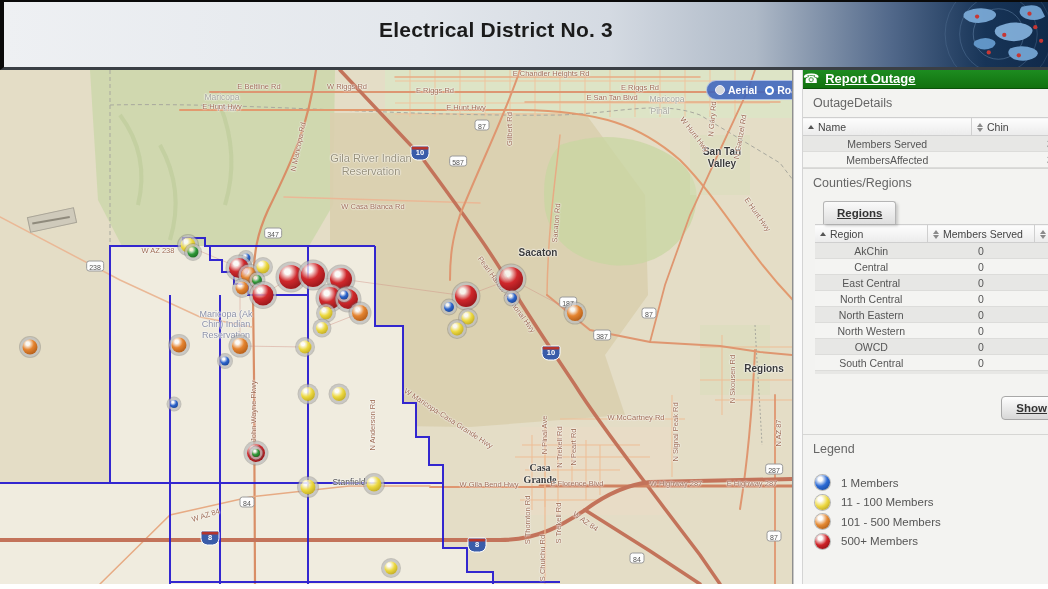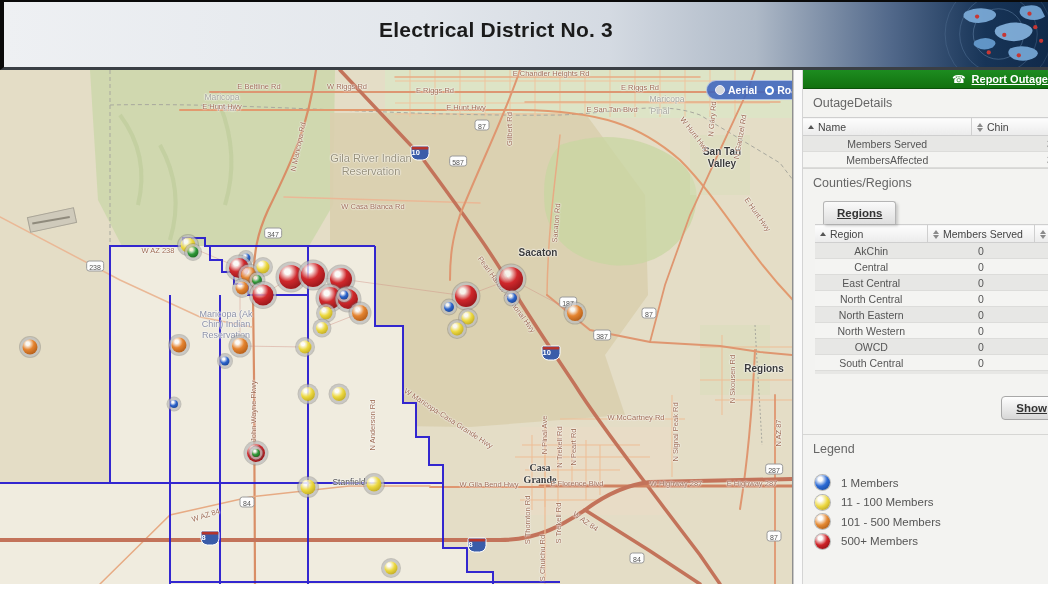--- a/index.html
+++ b/index.html
@@ -23,21 +23,21 @@
     text-shadow:0 0 2px #fff,0 0 2px #fff,0 0 1px #fff;pointer-events:none;}
   .l-road{font-size:7.5px;color:#9c6a52;}
   .l-city{font-size:10px;font-weight:bold;color:#3a3a3a;}
   .l-town{font-size:8.5px;color:#4c4c4c;}
   .l-area{font-size:11px;color:#97907a;}
   .l-res{font-size:9px;color:#8b90a6;}
   .l-county{font-size:8.5px;color:#a3a399;}
   .shield{position:absolute;transform:translate(-50%,-50%);min-width:15px;height:11px;background:#fdfdfd;border:1px solid #9a9a9a;
     border-radius:3px;font-size:7px;line-height:11px;color:#555;text-align:center;padding:0 2px;box-sizing:border-box;}
   .ishield{position:absolute;transform:translate(-50%,-50%);width:17px;height:13px;border-radius:2px 2px 7px 7px;background:#3a5ca9;
-    border:1px solid #fff;font-size:7.5px;font-weight:bold;color:#fff;text-align:left;line-height:12px;overflow:hidden;}
+    border:1px solid #fff;font-size:7.5px;font-weight:bold;color:#fff;text-align:center;line-height:12px;overflow:hidden;}
   .ishield::before{content:"";position:absolute;left:0;top:0;right:0;height:3px;background:#b5342c;}
   .mk{position:absolute;border-radius:50%;transform:translate(-50%,-50%);
     box-shadow:0 0 0 2.5px rgba(205,205,205,.65),0 0 0 3.5px rgba(110,110,110,.35);}
   .mk-red{background:radial-gradient(circle at 35% 28%,rgba(255,255,255,.75) 0 12%,#d0282c 42%,#7e0f13 96%);}
   .mk-orange{background:radial-gradient(circle at 35% 28%,rgba(255,255,255,.8) 0 12%,#e58430 42%,#9c4d10 96%);}
   .mk-yellow{background:radial-gradient(circle at 35% 28%,rgba(255,255,255,.85) 0 12%,#ecd83e 45%,#ab951b 96%);}
   .mk-green{background:radial-gradient(circle at 35% 28%,rgba(255,255,255,.8) 0 12%,#2f9a38 45%,#17551e 96%);}
   .mk-blue{background:radial-gradient(circle at 35% 28%,rgba(255,255,255,.8) 0 12%,#2c64cb 45%,#143a80 96%);}
   .basemap-toggle{position:absolute;left:706px;top:10px;height:18px;background:rgba(62,100,190,.88);border:1px solid rgba(255,255,255,.55);
     border-radius:10px;display:flex;align-items:center;padding:0 8px;gap:8px;color:#fff;font-size:10.5px;font-weight:bold;}
@@ -46,22 +46,22 @@
   .radio.on{background:#4a7fd4;border:2px solid #fff;box-sizing:border-box;width:9px;height:9px;}
   .bt-opt{display:flex;align-items:center;}
   .airstrip{position:absolute;left:28px;top:142px;width:46px;height:14px;background:#cfcabb;border:1px solid #a9a496;transform:rotate(-12deg);}
   .airstrip::after{content:"";position:absolute;left:3px;top:6px;width:38px;height:1.5px;background:#8f8a7c;transform:rotate(2deg);}
 
   
   .vstrip{width:10px;height:514px;background:#fafafa;border-left:1px solid #c9c9c9;border-right:1px solid #d4d4d4;box-sizing:border-box;}
 
   
   .sidebar{flex:1;background:#f3f3f1;position:relative;overflow:hidden;color:#555;}
-  .report-bar{height:18px;background:linear-gradient(#1d8c20,#12710f);border-bottom:1px solid #0b520a;text-align:right;
-    color:#fff;font-size:11px;font-weight:bold;line-height:18px;cursor:pointer;}
+  .report-bar{height:18px;background:linear-gradient(#1d8c20,#12710f);border-bottom:1px solid #0b520a;text-align:left;
+    color:#fff;font-size:13px;font-weight:bold;line-height:18px;cursor:pointer;}
   .report-bar .lbl{text-decoration:underline;}
   .report-bar .phone{margin-right:6px;font-family:"DejaVu Sans",sans-serif;font-weight:normal;}
   .sec-title{font-size:12.5px;color:#666;padding:7px 10px 5px;}
   .panel{border-bottom:1px solid #d6d6d4;}
   table.grid{border-collapse:collapse;table-layout:fixed;font-size:10.5px;color:#555;}
   table.grid th{background:linear-gradient(#fdfdfd,#ebebeb);border:1px solid #cfcfcf;border-left:none;font-weight:normal;
     color:#444;font-size:10.5px;text-align:left;padding:2px 5px;white-space:nowrap;overflow:hidden;height:13px;}
   table.grid td{padding:1.5px 5px;height:11px;white-space:nowrap;overflow:hidden;}
   table.grid tr.odd td{background:#e7e7e5;}
   table.grid tr.even td{background:#f4f4f2;}
@@ -215,21 +215,21 @@
 Valley</div>
           <div class="mlbl l-city" style="left: 540px; top: 403px; transform: translate(-50%, -50%) rotate(0deg); font-family: Liberation Serif, serif;">Casa
 Grande</div>
           <div class="mlbl l-city" style="left: 764px; top: 299px; transform: translate(-50%, -50%) rotate(0deg);">Regions</div>
           <div class="mlbl l-town" style="left: 349px; top: 413px; transform: translate(-50%, -50%) rotate(0deg);">Stanfield</div>
           <div class="mlbl l-road" style="left: 259px; top: 17px; transform: translate(-50%, -50%) rotate(0deg);">E Beltline Rd</div>
           <div class="mlbl l-road" style="left: 347px; top: 17px; transform: translate(-50%, -50%) rotate(0deg);">W Riggs Rd</div>
           <div class="mlbl l-road" style="left: 435px; top: 21px; transform: translate(-50%, -50%) rotate(0deg);">E Riggs Rd</div>
           <div class="mlbl l-road" style="left: 640px; top: 18px; transform: translate(-50%, -50%) rotate(0deg);">E Riggs Rd</div>
           <div class="mlbl l-road" style="left: 551px; top: 4px; transform: translate(-50%, -50%) rotate(0deg);">E Chandler Heights Rd</div>
-          <div class="mlbl l-road" style="left: 612px; top: 40px; transform: translate(-50%, -50%) rotate(0deg);">E San Tan Blvd</div>
+          <div class="mlbl l-road" style="left: 612px; top: 28px; transform: translate(-50%, -50%) rotate(0deg);">E San Tan Blvd</div>
           <div class="mlbl l-road" style="left: 222px; top: 37px; transform: translate(-50%, -50%) rotate(0deg);">E Hunt Hwy</div>
           <div class="mlbl l-road" style="left: 466px; top: 38px; transform: translate(-50%, -50%) rotate(0deg);">E Hunt Hwy</div>
           <div class="mlbl l-road" style="left: 694px; top: 65px; transform: translate(-50%, -50%) rotate(52deg);">W Hunt Hwy</div>
           <div class="mlbl l-road" style="left: 757px; top: 145px; transform: translate(-50%, -50%) rotate(55deg);">E Hunt Hwy</div>
           <div class="mlbl l-road" style="left: 510px; top: 59px; transform: translate(-50%, -50%) rotate(-90deg);">Gilbert Rd</div>
           <div class="mlbl l-road" style="left: 713px; top: 49px; transform: translate(-50%, -50%) rotate(-85deg);">N Gary Rd</div>
           <div class="mlbl l-road" style="left: 741px; top: 67px; transform: translate(-50%, -50%) rotate(-80deg);">N Gantzel Rd</div>
           <div class="mlbl l-road" style="left: 299px; top: 77px; transform: translate(-50%, -50%) rotate(-78deg);">N Maricopa Rd</div>
           <div class="mlbl l-road" style="left: 373px; top: 137px; transform: translate(-50%, -50%) rotate(0deg);">W Casa Blanca Rd</div>
           <div class="mlbl l-road" style="left: 557px; top: 153px; transform: translate(-50%, -50%) rotate(-85deg);">Sacaton Rd</div>

